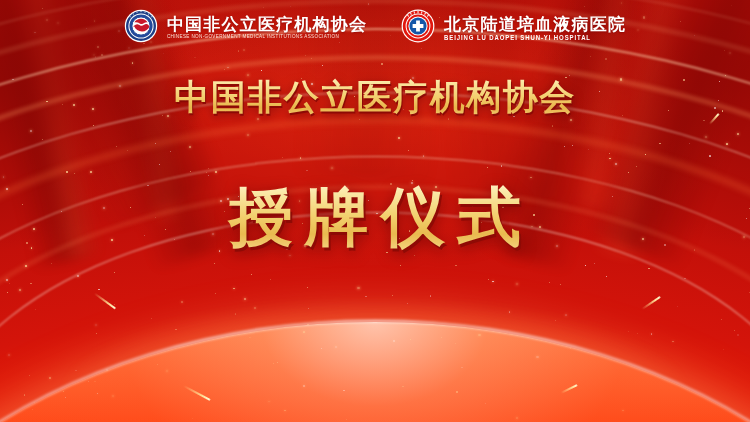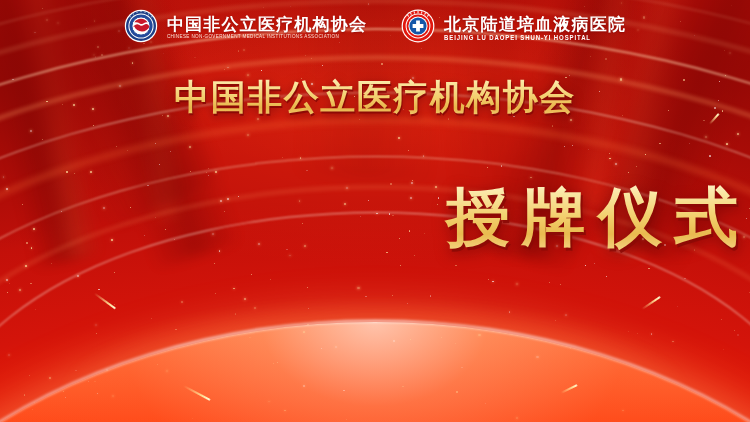--- a/index.html
+++ b/index.html
@@ -170,21 +170,21 @@
     background-clip: text;
     color: transparent;
     -webkit-text-fill-color: transparent;
     filter: drop-shadow(1.5px 2px 0px rgba(135,8,5,.85)) drop-shadow(0 2px 5px rgba(110,4,3,.55));
     white-space: nowrap;
   }
   .ceremony {
     position: absolute;
     top: 178px; left: 0; right: 0;
     z-index: 25;
-    text-align: right;
+    text-align: center;
   }
   .c-line {
     font-family: "DejaVu Serif", "Liberation Serif", serif;
     font-weight: bold;
     font-size: 64px;
     line-height: 78px;
     letter-spacing: 12px;
     text-indent: 12px;
     background-image: linear-gradient(180deg, #fff6d4 0%, #fae7a4 20%, #f2cf6c 50%, #e9ba4f 72%, #f8da8f 100%);
     -webkit-background-clip: text;

